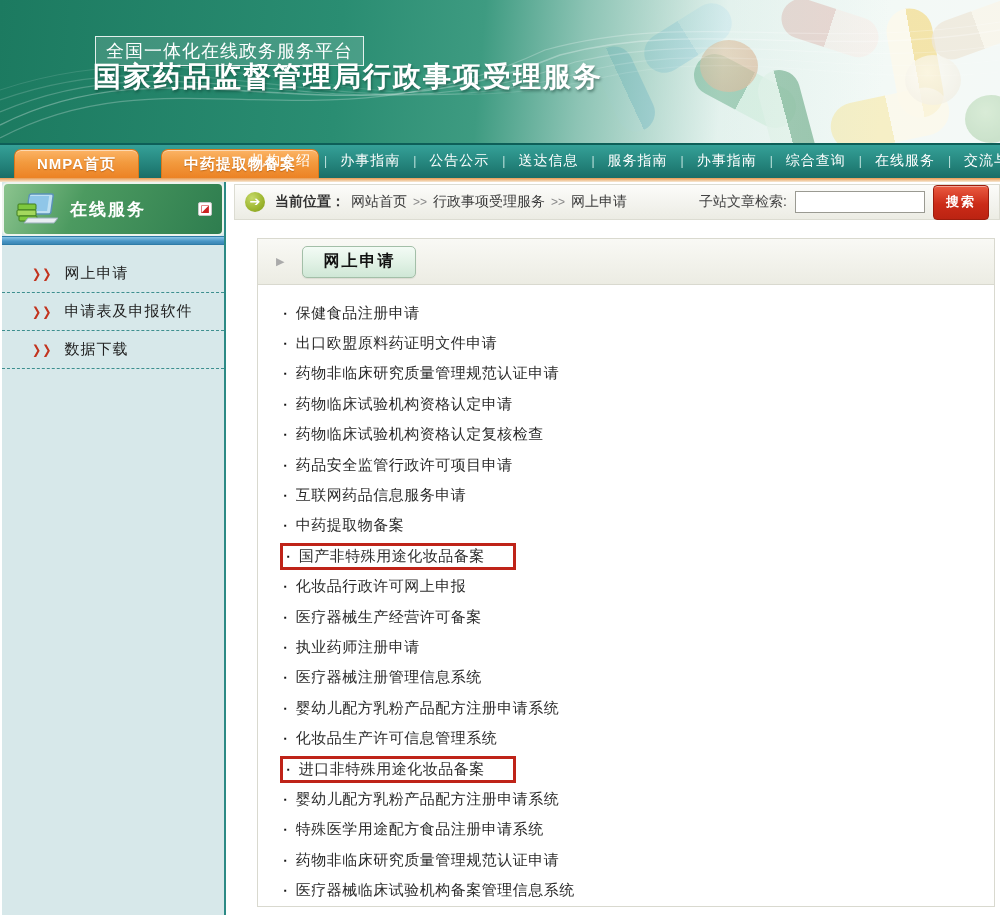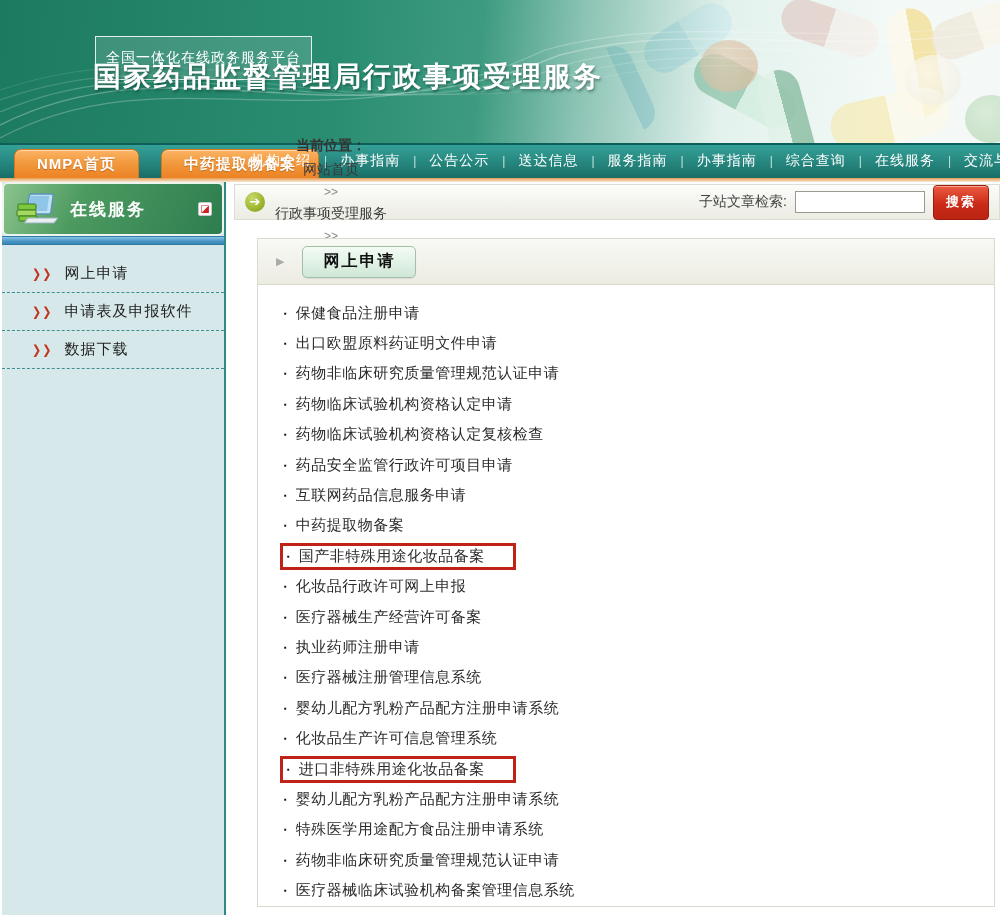--- a/index.html
+++ b/index.html
@@ -7,23 +7,23 @@
   body { font-family:"Liberation Sans","DejaVu Sans",sans-serif; }
   .page { position:relative; width:1000px; height:915px; background:#fff; overflow:hidden; }
 
   
   .banner { position:relative; width:100%; height:143px; background:linear-gradient(100deg,#ddeee8,#eef6f2); overflow:hidden; }
   .pill { position:absolute; border-radius:999px; opacity:.75; }
   .tablet { position:absolute; border-radius:50%; opacity:.7; }
   .banner-green { position:absolute; inset:0;
     background:linear-gradient(95deg,#1c7a60 0%,#2a8d72 34%,#3e9b81 48%,rgba(102,176,156,.72) 58%,rgba(190,226,216,.28) 72%,rgba(255,255,255,0) 88%); }
   .banner-waves { position:absolute; inset:0; }
-  .platform-badge { position:absolute; left:95px; top:36px; padding:12px 10px;
+  .platform-badge { position:absolute; left:95px; top:36px; padding:2px 10px;
     border:1px solid rgba(255,255,255,.85); background:rgba(255,255,255,.14);
-    color:#fff; font-size:14px; letter-spacing:1px; }
+    color:#fff; font-size:18px; letter-spacing:1px; }
   .site-title { position:absolute; left:93px; top:58px; color:#fff; font-size:28px; font-weight:bold;
     letter-spacing:2px; text-shadow:1px 2px 3px rgba(0,40,30,.45); }
 
   
   .navbar { position:relative; width:100%; height:35px;
     background:linear-gradient(#35a198,#217e76 70%,#196d66); border-top:2px solid #0e5f58;
     display:flex; align-items:flex-end; }
   .nav-strip { width:100%; height:4px; background:linear-gradient(#e99b51,#f7e9d4); }
   .tabs { position:absolute; left:14px; bottom:0; display:flex; gap:22px; }
   .tab { height:29px; padding:12px 22px; display:flex; align-items:center; justify-content:center;
@@ -51,21 +51,21 @@
   .side-arrow { color:#c2341f; font-size:11px; margin-right:12px; transform:scaleY(1.15); }
 
   
   .right-col { flex:1; display:flex; flex-direction:column; padding-left:8px; }
   .breadcrumb-bar { height:36px; margin-top:2px; margin-right:0;
     background:linear-gradient(#fcfcfa,#ecece4); border:1px solid #dcdcd2;
     display:flex; align-items:center; padding:0 10px; }
   .crumb-arrow { width:20px; height:20px; border-radius:50%;
     background:radial-gradient(circle at 35% 30%,#c6d96a,#9cb52e 60%,#7f9a1f);
     color:#fff; font-size:13px; font-weight:bold; text-align:center; line-height:20px; margin-right:10px; }
-  .crumb-text { font-size:14px; color:#3a3a3a; display:flex; align-items:center; gap:6px;flex-direction:column; }
+  .crumb-text { font-size:14px; color:#3a3a3a; display:flex; align-items:center; gap:6px; }
   .crumb-prefix { font-weight:bold; color:#333; }
   .crumb-link { color:#3a3a3a; cursor:pointer; }
   .crumb-sep { color:#8a8a8a; font-size:12px; }
   .search-zone { margin-left:auto; display:flex; align-items:center; gap:8px; }
   .search-label { font-size:14px; color:#444; }
   .search-input { width:130px; height:22px; border:1px solid #9a9a92; background:#fff; font-size:13px; padding:0 4px; }
   .search-btn { height:35px; padding:0 12px; background:linear-gradient(#ea5b41,#cb2b18 55%,#bb2312);
     border:1px solid #9c1d0e; border-radius:4px; color:#fff; font-size:13px; font-weight:bold;
     box-shadow:inset 0 1px 0 rgba(255,255,255,.45); cursor:pointer; letter-spacing:2px; }
 

